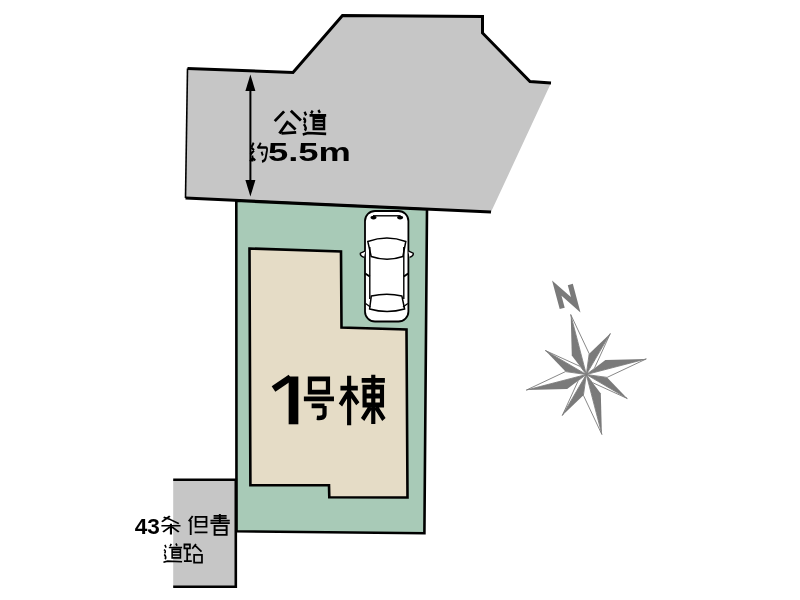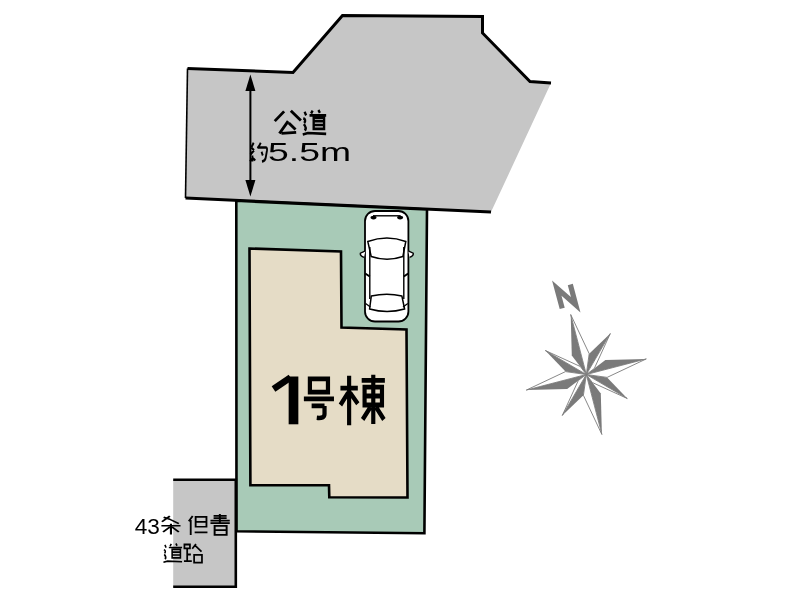--- a/index.html
+++ b/index.html
@@ -1,17 +1,17 @@
 <!DOCTYPE html>
 <html><head>
 <meta charset="utf-8">
 <style>
   html,body{margin:0;padding:0;background:#ffffff;}
   body{font-family:"Liberation Sans", sans-serif;}
-  #stage{position:relative;width:800px;height:600px;overflow:hidden;background:#fff;}
+  #stage{position:relative;width:800px;height:600px;overflow:hidden;background:#fff;font-weight:bold;}
 </style>
 </head>
 <body>
 <div id="stage">
 <svg width="800" height="600" viewBox="0 0 800 600" xmlns="http://www.w3.org/2000/svg">
 <defs>
 </defs>
 
 <g id="road-top">
 <path d="M187.5,68.5 L293,72.5 L342.5,15.5 L482.5,16.5 L482.5,33 L530,81.5 L551,83 L491,212 L185.5,198 Z" fill="#c6c6c6" stroke="none"></path>

